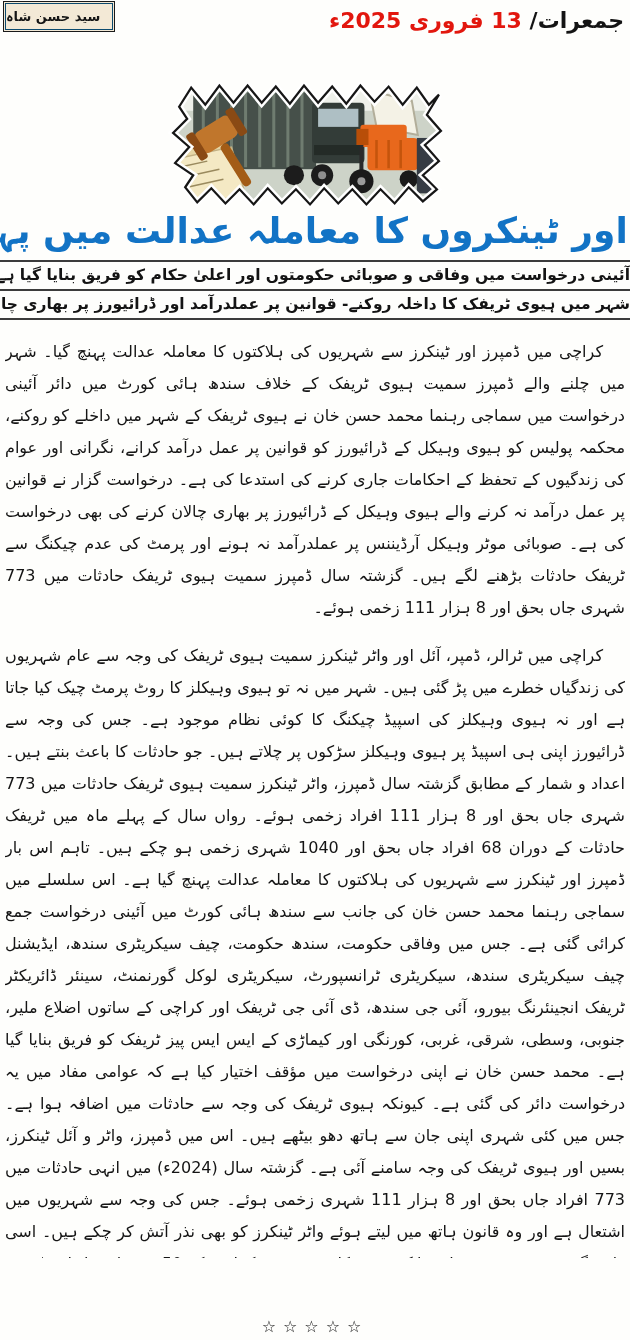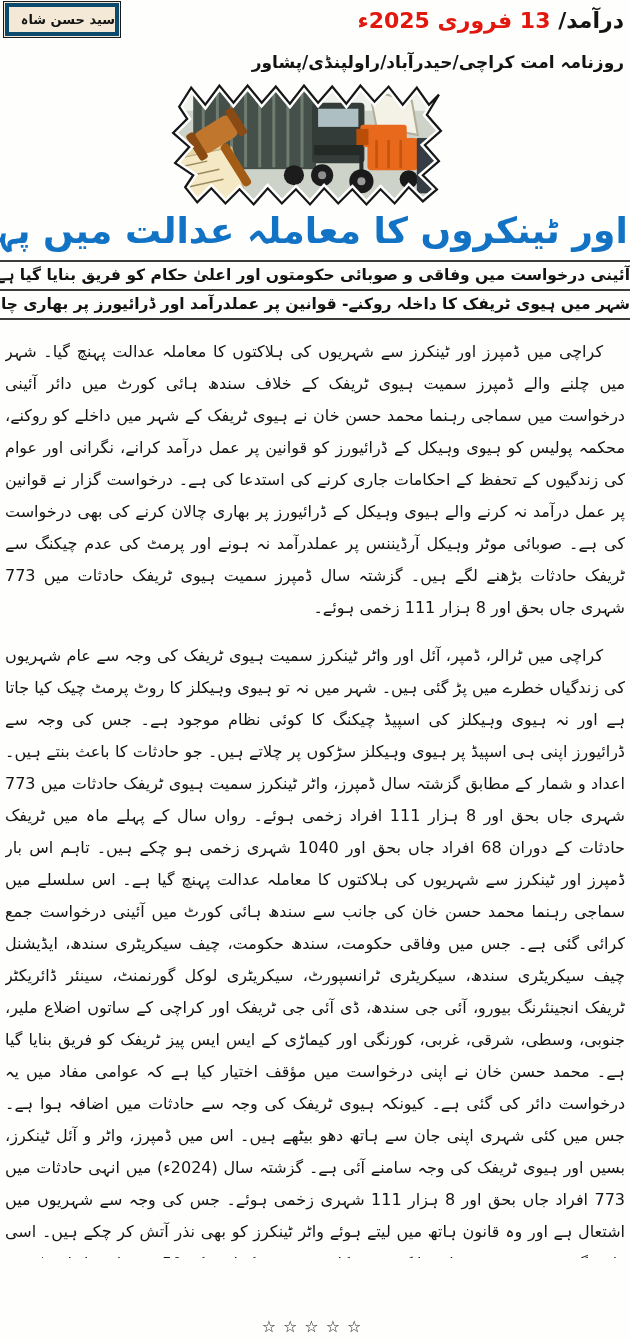--- a/index.html
+++ b/index.html
@@ -4,22 +4,22 @@
 <style>
   html,body{margin:0;padding:0;background:#ffffff;}
   .page{
     position:relative;width:630px;height:1340px;margin:0 auto;
     background:#fefefc;overflow:hidden;direction:rtl;
     font-family:"DejaVu Sans",sans-serif;color:#141414;
   }
   
   .clipper-box{
     position:absolute;top:3px;left:5px;width:106px;height:25px;
-    background:#f3e9d6;border:4px solid #0c4a6e;box-shadow:0 0 0 1px #f3e9d6,0 0 0 2px #1a1a1a;
-    display:flex;align-items:center;justify-content:flex-start;
+    background:#f3e9d6;border:1px solid #0c4a6e;box-shadow:0 0 0 1px #f3e9d6,0 0 0 2px #1a1a1a;
+    display:flex;align-items:center;justify-content:flex-end;
   }
   .clipper-box span{font-size:13px;font-weight:bold;white-space:nowrap;}
   
   .date-line{position:absolute;top:8px;right:6px;font-size:22px;font-weight:bold;white-space:nowrap;}
   .date-red{color:#e2170e;}
   .paper-line{position:absolute;top:52px;right:6px;font-size:17px;font-weight:bold;white-space:nowrap;}
   
   .photo{position:absolute;top:82px;left:163px;width:282px;height:126px;}
   .photo svg{display:block;width:100%;height:100%;}
   
@@ -50,25 +50,24 @@
 </head>
 <body>
 
 <div class="page">
 
   <div class="clipper-box">
     <span>سید حسن شاہ</span>
   </div>
 
   <div class="date-line">
-    <span>درآمد/</span>
+    <span>جمعرات/</span>
     <span class="date-red">13 فروری 2025ء</span>
   </div>
 
-  <div class="paper-line">روزنامہ امت کراچی/حیدرآباد/راولپنڈی/پشاور</div>
 
   <div class="photo">
     <svg viewBox="0 0 280 124" xmlns="http://www.w3.org/2000/svg">
       <defs>
         <clipPath id="burst">
           <polygon points="16,24 28,5 42,22 56,3 70,20 84,3 98,20 112,4 126,21 140,3 154,20 168,4 182,21 196,3 210,19 224,4 238,22 252,5 264,22 274,12 262,32 276,48 260,62 274,78 258,92 272,106 258,118 244,104 230,120 216,106 202,121 188,106 174,120 160,105 146,121 132,106 118,120 104,105 90,121 76,106 62,120 48,105 34,119 22,104 30,92 12,80 26,64 10,50 24,36"></polygon>
         </clipPath>
       </defs>
       <g clip-path="url(#burst)">
         <rect x="0" y="0" width="280" height="124" fill="#cdd3c8"></rect>

